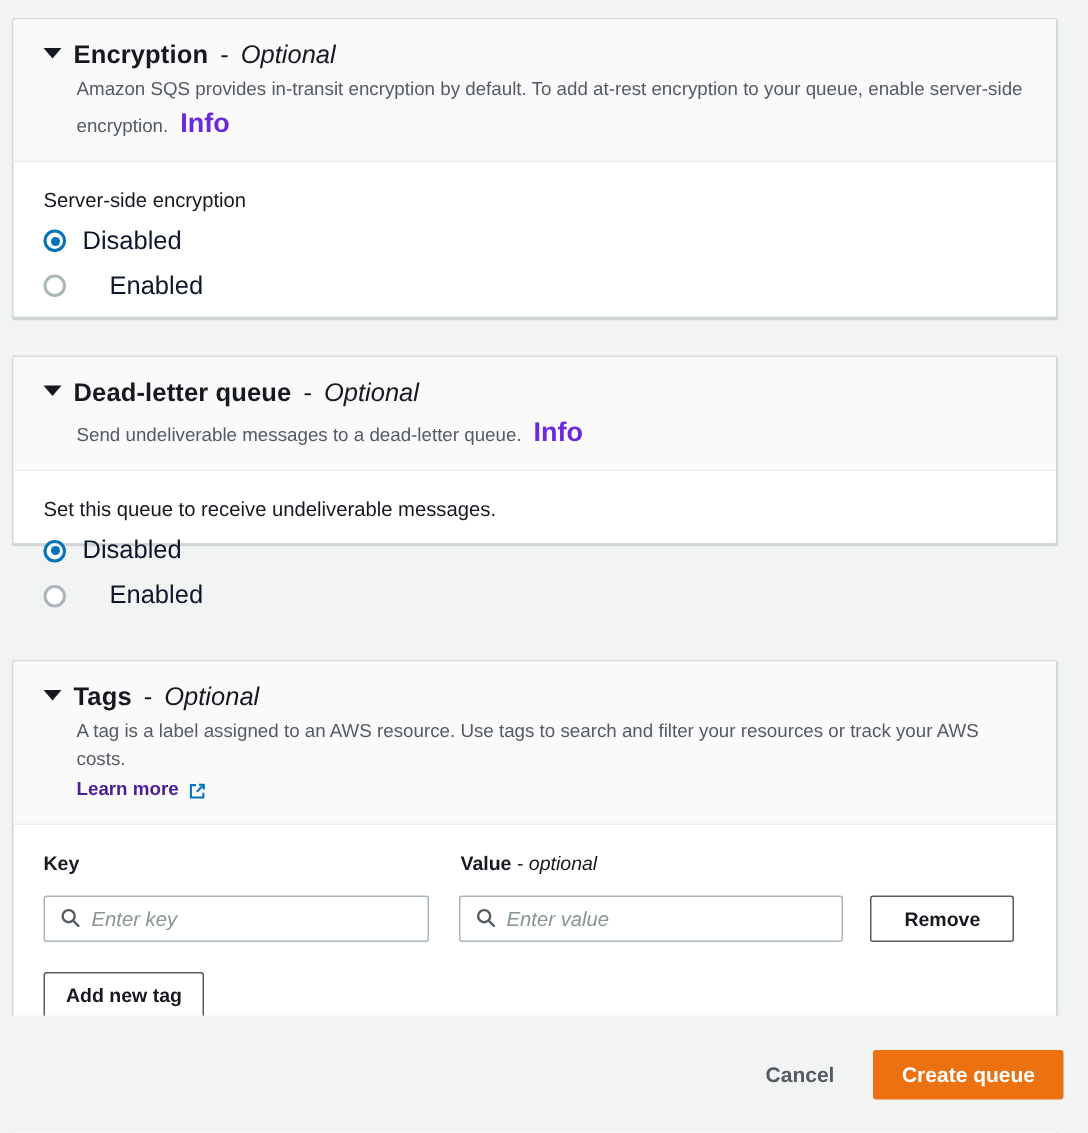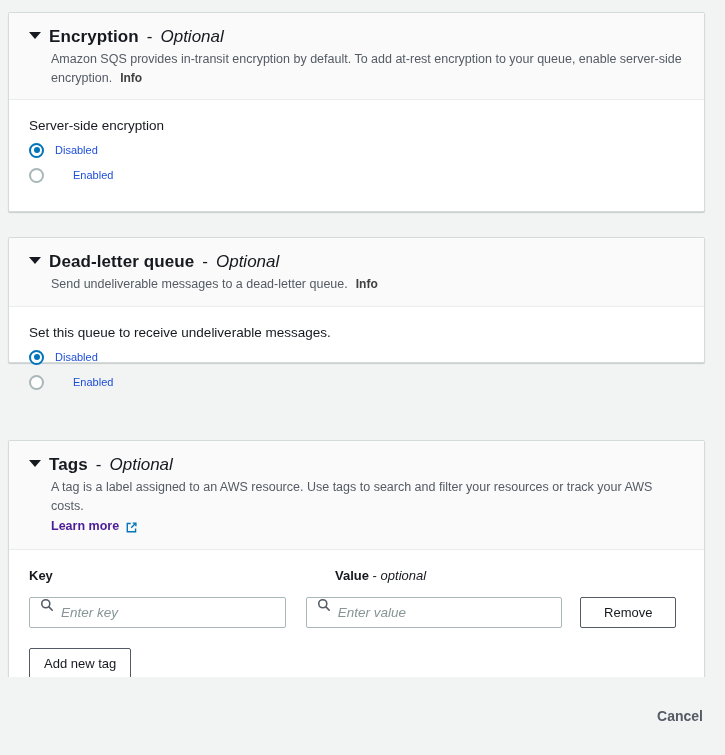--- a/index.html
+++ b/index.html
@@ -59,26 +59,26 @@
   }
 
   .sec-desc {
     margin: 3px 0 0 22px;
     font-size: 12.5px;
     line-height: 1.45;
     color: #545b64;
     max-width: 640px;
   }
   .sec-desc .info-link {
-    color: #404040;
+    color: #6d28d9;
     font-weight: 700;
     text-decoration: none;
     margin-left: 8px;
     cursor: pointer;
-    font-size: 12px;
+    font-size: 18px;
   }
   .learn-row {
     display: inline-flex; align-items: center; gap: 6px;
     margin-top: 2px;
   }
   .learn-link {
     color: #4c1d95; font-weight: 700; text-decoration: none;
     font-size: 12.5px; cursor: pointer;
   }
   .ext-icon { display: inline-block; width: 13px; height: 13px; position: relative; top: 2px; }
@@ -108,60 +108,60 @@
   .radio.checked { border-color: #0073bb; }
   .radio.checked::after {
     content: "";
     position: absolute;
     left: 50%; top: 50%;
     transform: translate(-50%, -50%);
     width: 6px; height: 6px;
     border-radius: 50%;
     background: #0073bb;
   }
-  .radio-label { font-size: 11px; color: #1d4ed8; }
-
-  
-  .tags-head { display: flex; align-items: flex-end; gap: 28px; }
+  .radio-label { font-size: 17px; color: #0f172a; }
+
+  
+  .tags-head { display: flex; align-items: flex-end; }
   .col-key { width: 258px; }
   .col-val { width: 258px; margin-left: 20px; }
   .tag-label {
     font-size: 13px; font-weight: 700; color: #16191f;
     margin-bottom: 7px; display: block;
   }
   .tag-label .opt { font-weight: 400; font-style: italic; }
   .tag-label .dashsm { font-weight: 400; }
 
   .tags-row { display: flex; align-items: center; margin-top: 7px; }
   .input-wrap {
     position: relative;
     height: 31px;
     border: 1px solid #aab7b8;
     border-radius: 2px;
     background: #fff;
-    display: flex; 
+    display: flex; align-items: center;
     padding-left: 10px;
   }
   .search-icon { width: 14px; height: 14px; flex: none; }
   .input-wrap input {
     border: 0; outline: none;
     font-family: "Liberation Sans", sans-serif;
     font-size: 13.5px;
     color: #16191f;
     background: transparent;
     height: 100%;
     padding: 0 8px 0 7px;
     width: 100%;
   }
   .input-wrap input::placeholder { color: #879596; font-style: italic; }
 
   .btn {
     font-family: "Liberation Sans", sans-serif;
     font-size: 13px;
-    font-weight: 400;
+    font-weight: 700;
     border-radius: 2px;
     cursor: pointer;
     background: #fff;
     border: 1px solid #545b64;
     color: #16191f;
     padding: 0 16px;
     height: 31px;
     line-height: 29px;
     white-space: nowrap;
   }
@@ -324,15 +324,16 @@
         <button class="btn btn-remove">Remove</button>
       </div>
 
       <button class="btn btn-addtag">Add new tag</button>
       <div class="hint">You can add 49 more tags.</div>
     </div>
   </div>
 
   <div class="footer">
     <button class="btn-cancel">Cancel</button>
+    <button class="btn-create">Create queue</button>
   </div>
 
 </div>
 
 </body></html>

